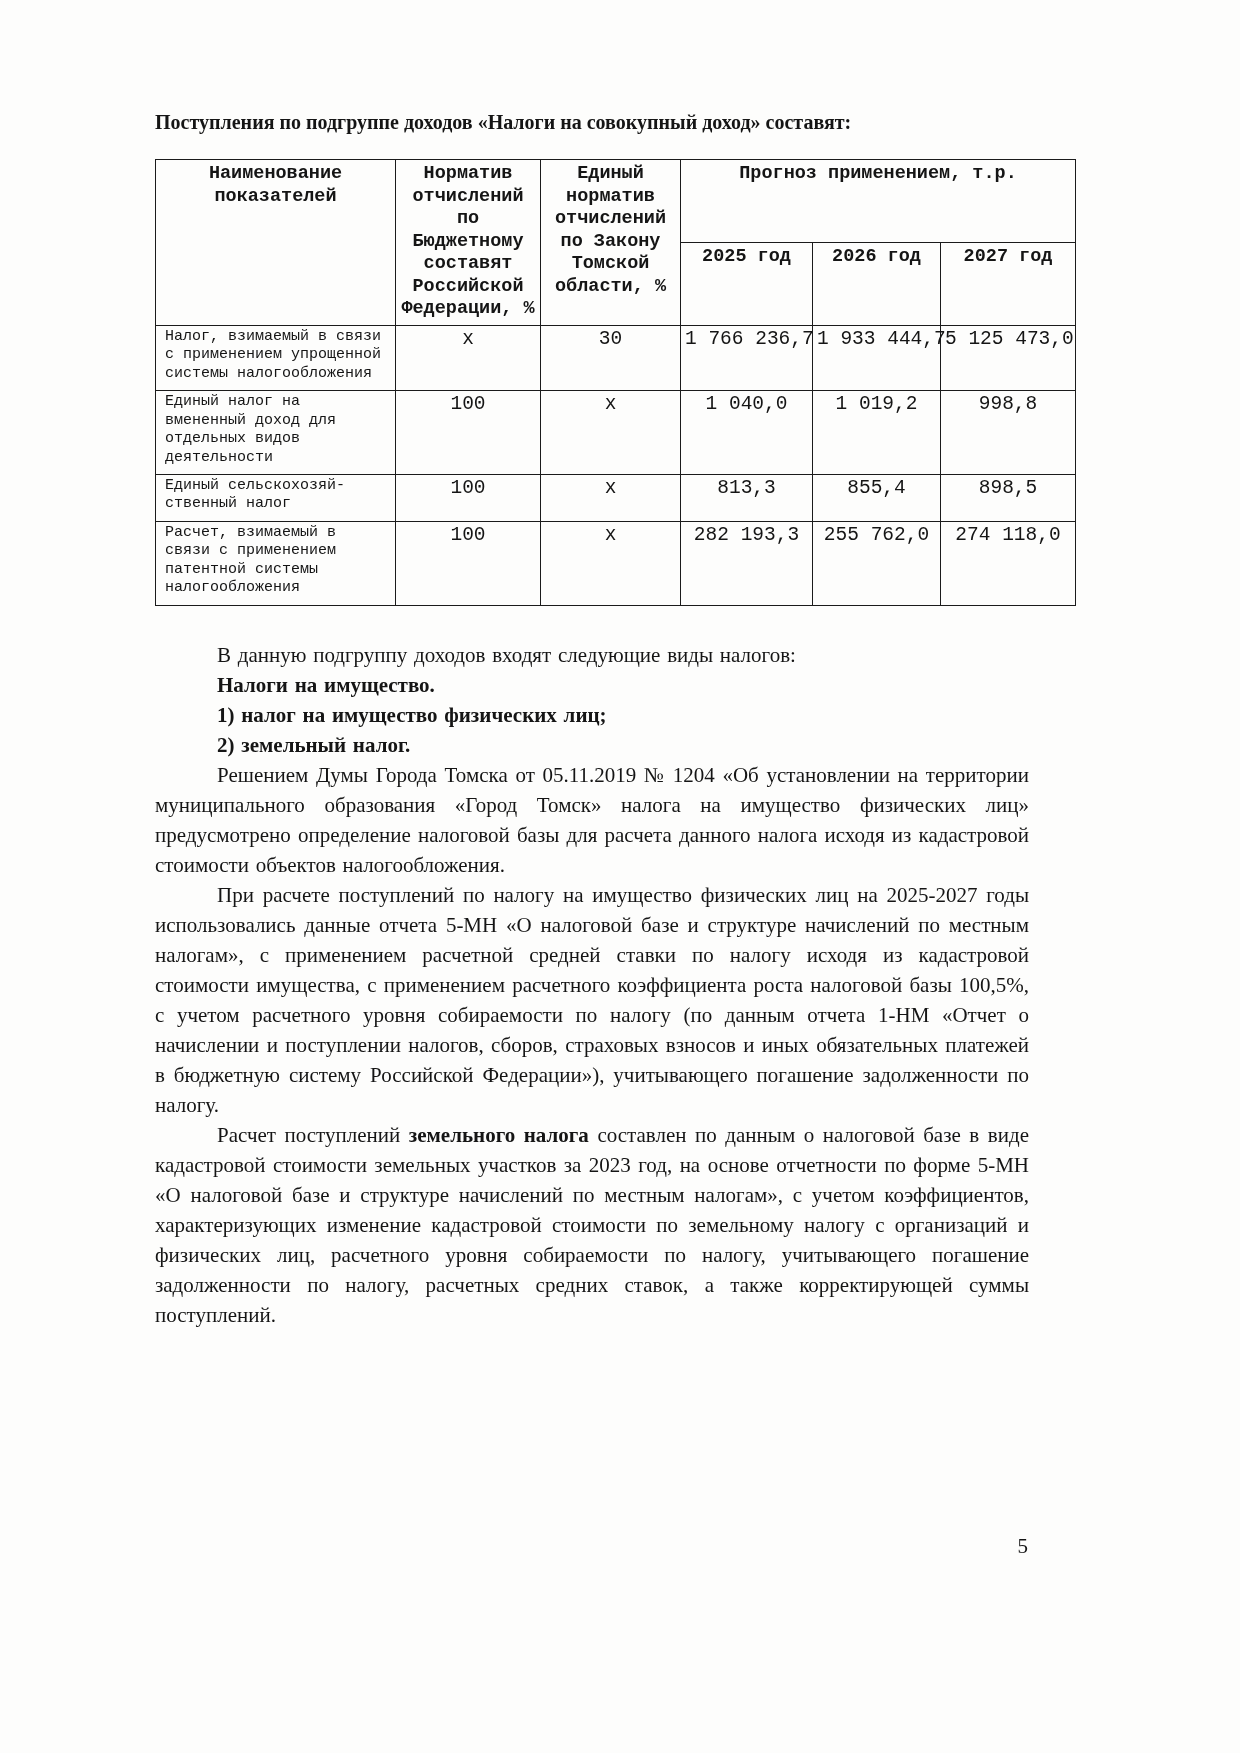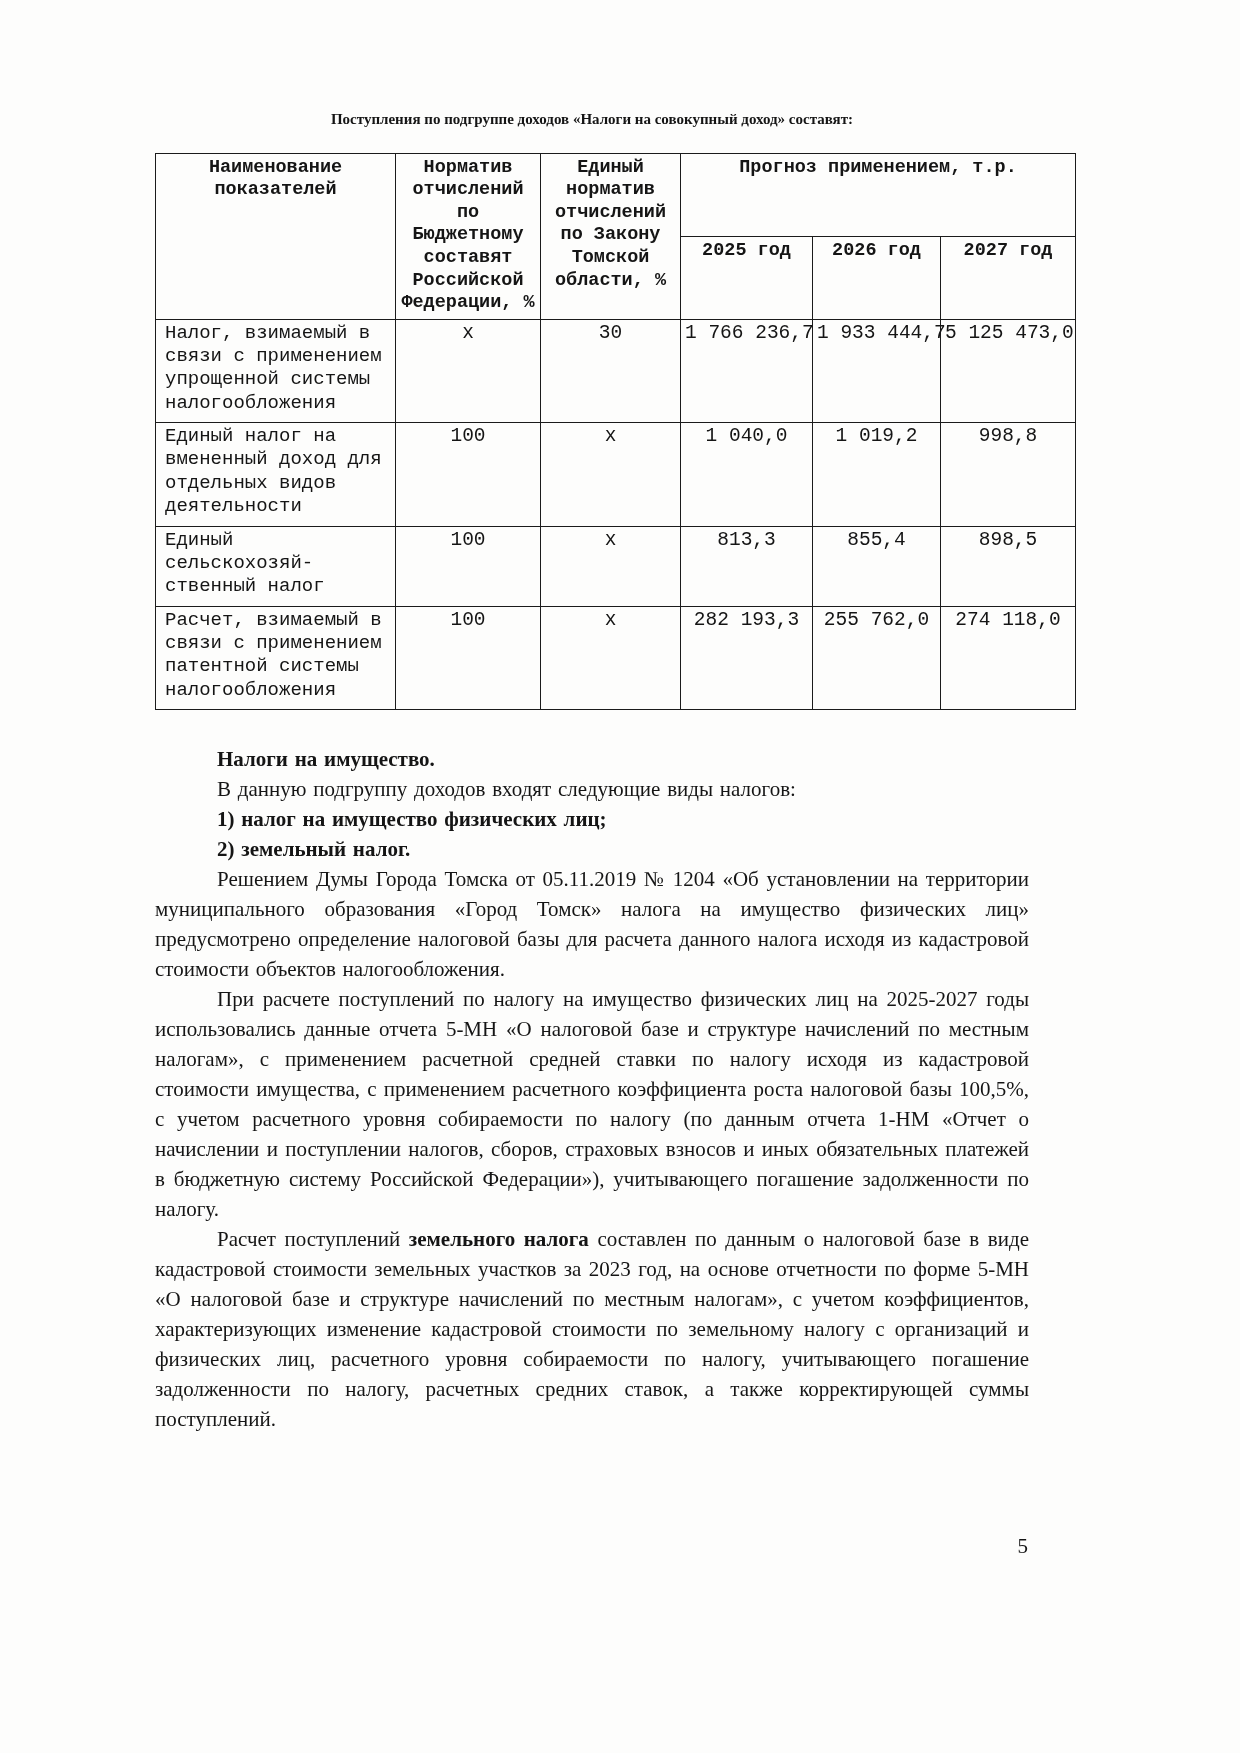--- a/index.html
+++ b/index.html
@@ -15,23 +15,22 @@
     overflow: hidden;
   }
   .content {
     position: absolute;
     left: 155px;
     top: 110px;
     width: 925px;
   }
   .doc-title {
     width: 874px;
-    text-align: center;
     font-weight: bold;
-    font-size: 15px;
+    font-size: 20px;
     line-height: 1.25;
     margin: 0 0 24px 0;
   }
   table.doc-table {
     width: 920px;
     border-collapse: collapse;
     table-layout: fixed;
     font-size: 19px;
     margin: 0 0 34px 0;
     font-family: Liberation Mono, monospace;
@@ -44,21 +43,21 @@
     font-weight: bold;
     text-align: center;
     font-size: 18.5px;
     line-height: 1.22;
     padding: 3px 4px 4px 4px;
   }
   th.forecast-th { padding: 2px 4px; }
   th.year-th { padding: 3px 4px; }
   td.cell-name {
     text-align: left;
-    font-size: 19px;
+    font-size: 15px;
     line-height: 1.23;
     padding: 2px 8px 7px 9px;
   }
   td.cell-num {
     text-align: center;
     font-size: 19.5px;
     line-height: 1.23;
     padding: 2px 4px;
     white-space: nowrap;
   }
@@ -143,22 +142,22 @@
             <td class="cell-num">100</td>
             <td class="cell-num">х</td>
             <td class="cell-num">282 193,3</td>
             <td class="cell-num">255 762,0</td>
             <td class="cell-num">274 118,0</td>
           </tr>
         </tbody>
     </table>
 
     <div class="text-block">
+        <p><span>В данную подгруппу доходов входят следующие виды налогов:</span></p>
         <p><span class="bold">Налоги на имущество.</span></p>
-        <p><span>В данную подгруппу доходов входят следующие виды налогов:</span></p>
         <p><span class="bold">1) налог на имущество физических лиц;</span></p>
         <p><span class="bold">2) земельный налог.</span></p>
         <p><span>Решением Думы Города Томска от 05.11.2019 № 1204 «Об установлении на территории муниципального образования «Город Томск» налога на имущество физических лиц» предусмотрено определение налоговой базы для расчета данного налога исходя из кадастровой стоимости объектов налогообложения.</span></p>
         <p><span>При расчете поступлений по налогу на имущество физических лиц на 2025-2027 годы использовались данные отчета 5-МН «О налоговой базе и структуре начислений по местным налогам», с применением расчетной средней ставки по налогу исходя из кадастровой стоимости имущества, с применением расчетного коэффициента роста налоговой базы 100,5%, с учетом расчетного уровня собираемости по налогу (по данным отчета 1-НМ «Отчет о начислении и поступлении налогов, сборов, страховых взносов и иных обязательных платежей в бюджетную систему Российской Федерации»), учитывающего погашение задолженности по налогу.</span></p>
         <p><span>Расчет поступлений </span><span class="bold">земельного налога</span><span> составлен по данным о налоговой базе в виде кадастровой стоимости земельных участков за 2023 год, на основе отчетности по форме 5-МН «О налоговой базе и структуре начислений по местным налогам», с учетом коэффициентов, характеризующих изменение кадастровой стоимости по земельному налогу с организаций и физических лиц, расчетного уровня собираемости по налогу, учитывающего погашение задолженности по налогу, расчетных средних ставок, а также корректирующей суммы поступлений.</span></p>
       </div>
 
   </div>
 
   <div class="page-number">5</div>

